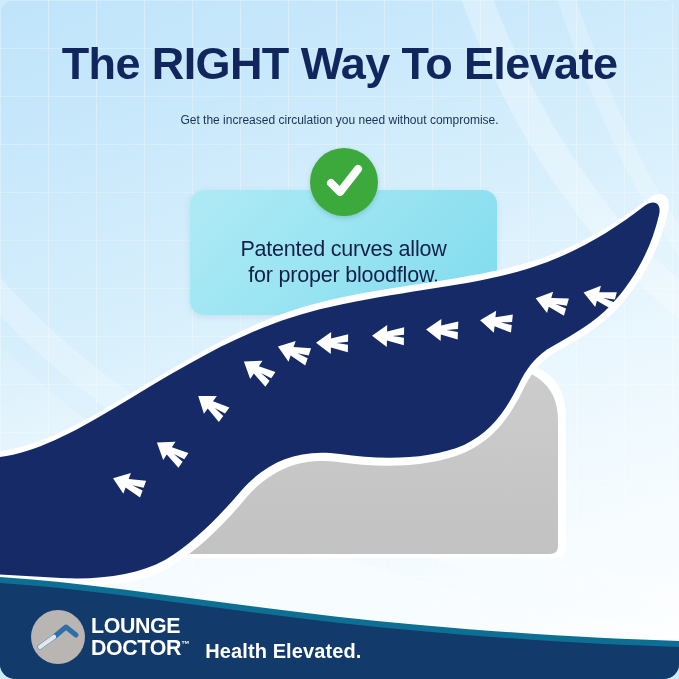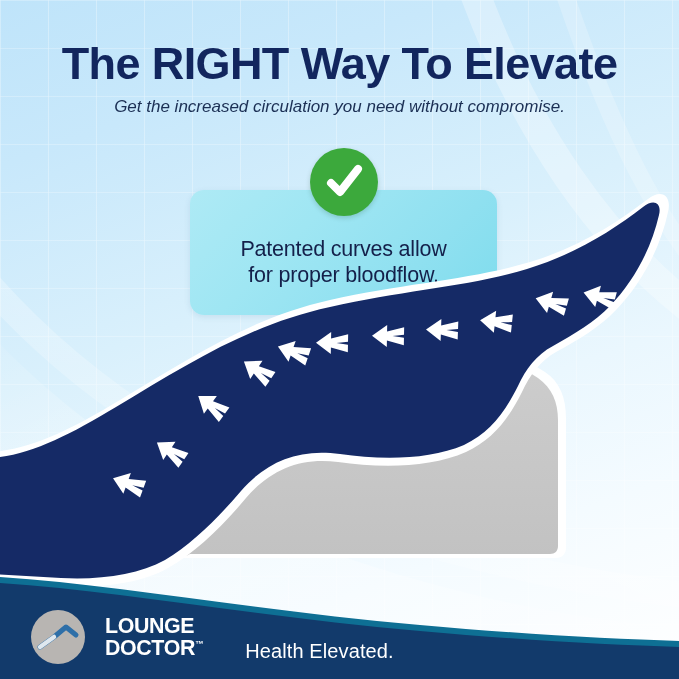--- a/index.html
+++ b/index.html
@@ -4,20 +4,21 @@
 <style>
   html,body{margin:0;padding:0;}
   body{
     width:679px;height:679px;overflow:hidden;
     font-family:"Liberation Sans", sans-serif;
     background:#cfeafb;
   }
   #poster{
     position:relative;width:679px;height:679px;overflow:hidden;
     background:linear-gradient(160deg,#bfe4fa 0%,#c8e8fb 18%,#d9f0fc 42%,#eaf7fe 62%,#f4fbff 78%,#ffffff 100%);
+    border-radius:15px;
   }
   
   #grid{
     position:absolute;inset:0;
     background-image:
       linear-gradient(to right, rgba(255,255,255,.55) 1px, transparent 1px),
       linear-gradient(to bottom, rgba(255,255,255,.45) 1px, transparent 1px);
     background-size:48px 48px;
     opacity:.55;pointer-events:none;
   }
@@ -25,22 +26,22 @@
 
   
   .header{position:absolute;left:0;top:0;width:679px;text-align:center;}
   .title{
     margin:0;padding-top:41px;
     font-size:45px;line-height:1;font-weight:bold;
     letter-spacing:-.6px;color:#12265e;
     font-family:"Liberation Sans", sans-serif;
   }
   .subtitle{
-    margin:0;padding-top:12px;
-    font-size:17px;line-height:1;font-weight:400;color:#1b2f54;font-style:italic;
+    margin:16px;padding-top:12px;
+    font-size:12px;line-height:1;font-weight:400;color:#1b2f54;
   }
 
   
   .callout{
     position:absolute;left:190px;top:190px;width:307px;height:125px;
     border-radius:14px;
     background:linear-gradient(135deg,#aeeaf5 0%,#9fe6f3 35%,#8fe0f0 70%,#7ddced 100%);
     box-shadow:0 2px 6px rgba(30,80,120,.10);
   }
   .callout-text{
@@ -57,32 +58,32 @@
     display:flex;align-items:center;justify-content:center;
   }
 
   
   #illus{position:absolute;left:0;top:0;width:679px;height:679px;}
 
   
   #footerwave{position:absolute;left:0;bottom:0;width:679px;height:120px;}
   .brand{
     position:absolute;left:30px;bottom:14px;
-    display:flex;align-items:center;gap:19px;
+    display:flex;align-items:center;gap:5px;
   }
   .logo-mark{width:56px;height:56px;flex:0 0 auto;}
   .wordmark{
     color:#ffffff;font-weight:bold;letter-spacing:-.4px;
     font-size:22.5px;line-height:.96;
     transform:scaleX(.95);transform-origin:left center;
   }
   .wordmark .tm{font-size:9px;vertical-align:super;font-weight:bold;}
   .tagline{
-    color:#ffffff;font-size:20px;font-weight:400;letter-spacing:.1px;
-    align-self:flex-end;padding-bottom:2px;margin-left:18px;
+    color:#ffffff;font-size:20px;font-weight:700;letter-spacing:.1px;
+    align-self:flex-end;padding-bottom:2px;margin-left:6px;
   }
 </style>
 </head>
 <body>
 
 <div id="poster">
 
   <div id="grid"></div>
 
   <svg id="swoosh" viewBox="0 0 679 679">

